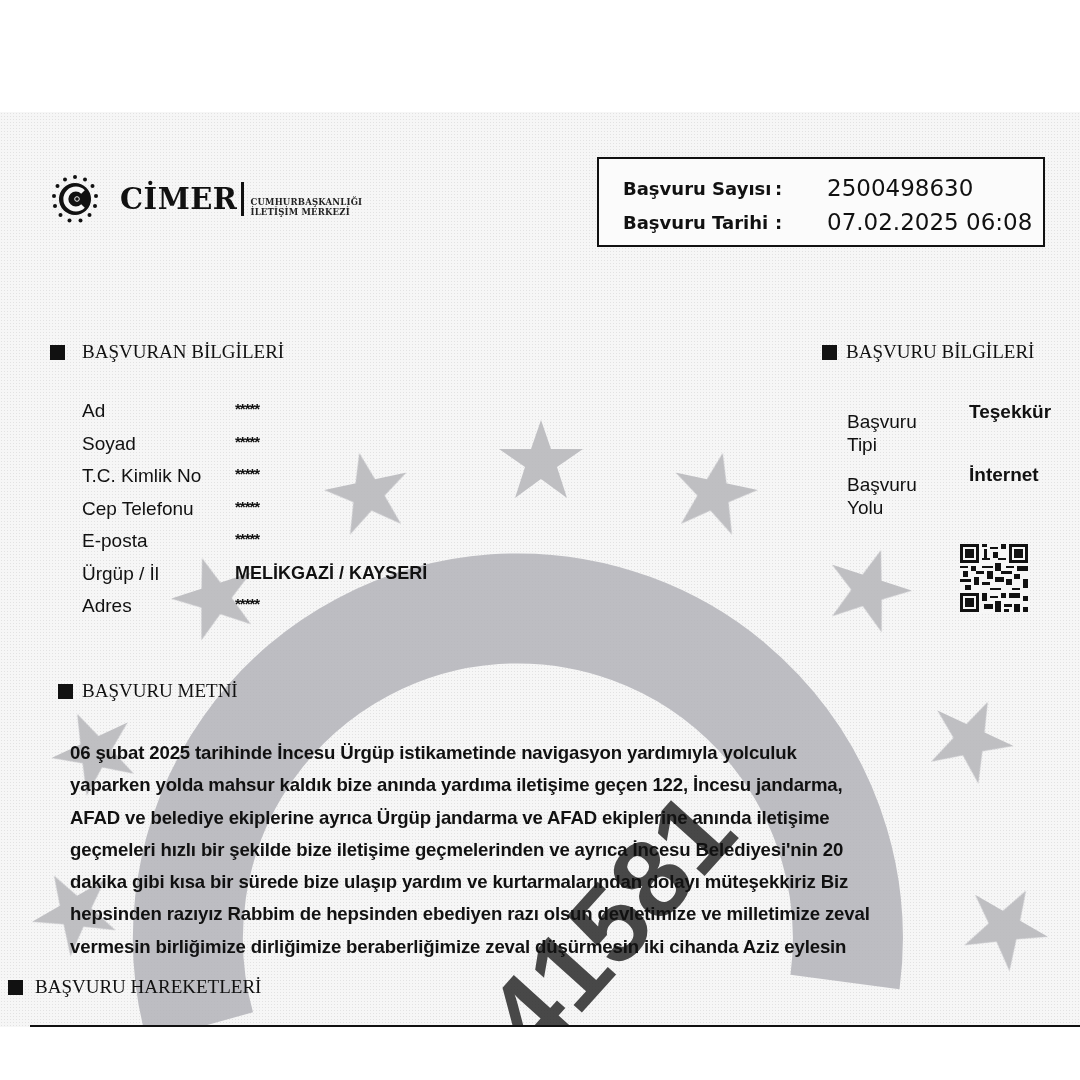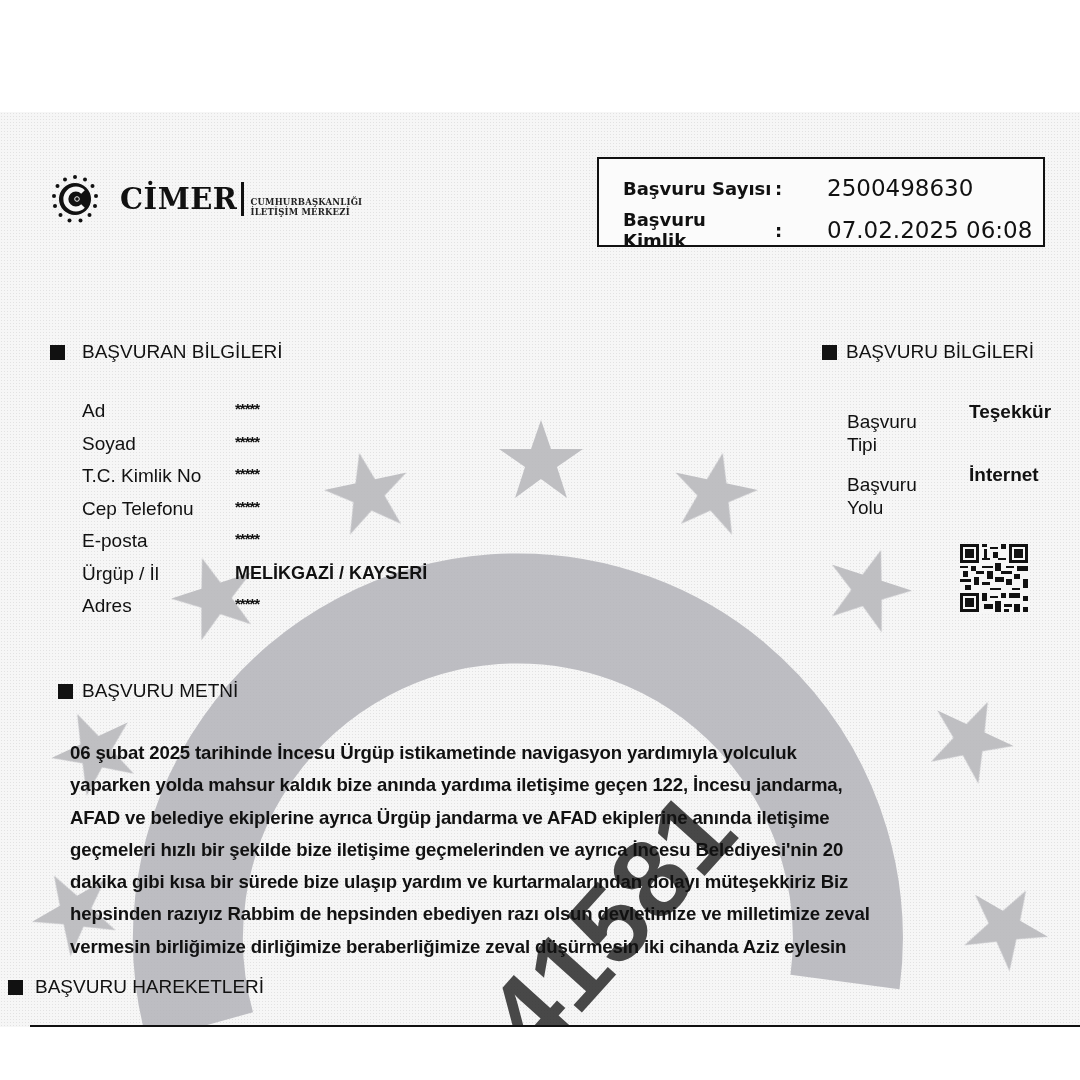--- a/index.html
+++ b/index.html
@@ -31,21 +31,21 @@
   .ref-box {
     position:absolute; left:597px; top:45px; width:448px; height:90px;
     border:2px solid #111; box-sizing:border-box; background:#fbfbfb;
   }
   .ref-row { position:absolute; left:24px; display:flex; align-items:center; }
   .ref-row .lbl { width:152px; font-weight:bold; font-size:18px; }
   .ref-row .colon { width:52px; font-weight:bold; font-size:18px; }
   .ref-row .val { font-size:23px; }
   .sec-title {
     position:absolute; display:flex; align-items:center;
-    font-family:Liberation Sans, sans-serif;
+    font-family:Liberation Serif, serif;
     font-size:19px; color:#111;justify-content:flex-end;
   }
   .sec-title .sq { width:15px; height:15px; background:#111; margin-right:17px; }
   .field-list { position:absolute; left:82px; top:288px; }
   .field {
     position:relative; height:32.5px; display:flex; align-items:flex-start;
     font-size:19px; font-family:"Liberation Sans","DejaVu Sans",sans-serif;
   }
   .field .fl { width:153px; }
   .field .fv { font-weight:bold; font-size:15px; letter-spacing:-1px; }
@@ -117,21 +117,21 @@
     </span>
   </div>
 
   <div class="ref-box">
     <div class="ref-row" style="top:16px;">
       <span class="lbl">Başvuru Sayısı</span>
       <span class="colon">:</span>
       <span class="val">2500498630</span>
     </div>
     <div class="ref-row" style="top:50px;">
-      <span class="lbl">Başvuru Kimlik</span>
+      <span class="lbl">Başvuru Tarihi</span>
       <span class="colon">:</span>
       <span class="val">07.02.2025 06:08</span>
     </div>
   </div>
 
   <div class="sec-title" style="left:50px; top:229px;">
     <span class="sq"></span>
     <span>BAŞVURAN BİLGİLERİ</span>
   </div>
 

